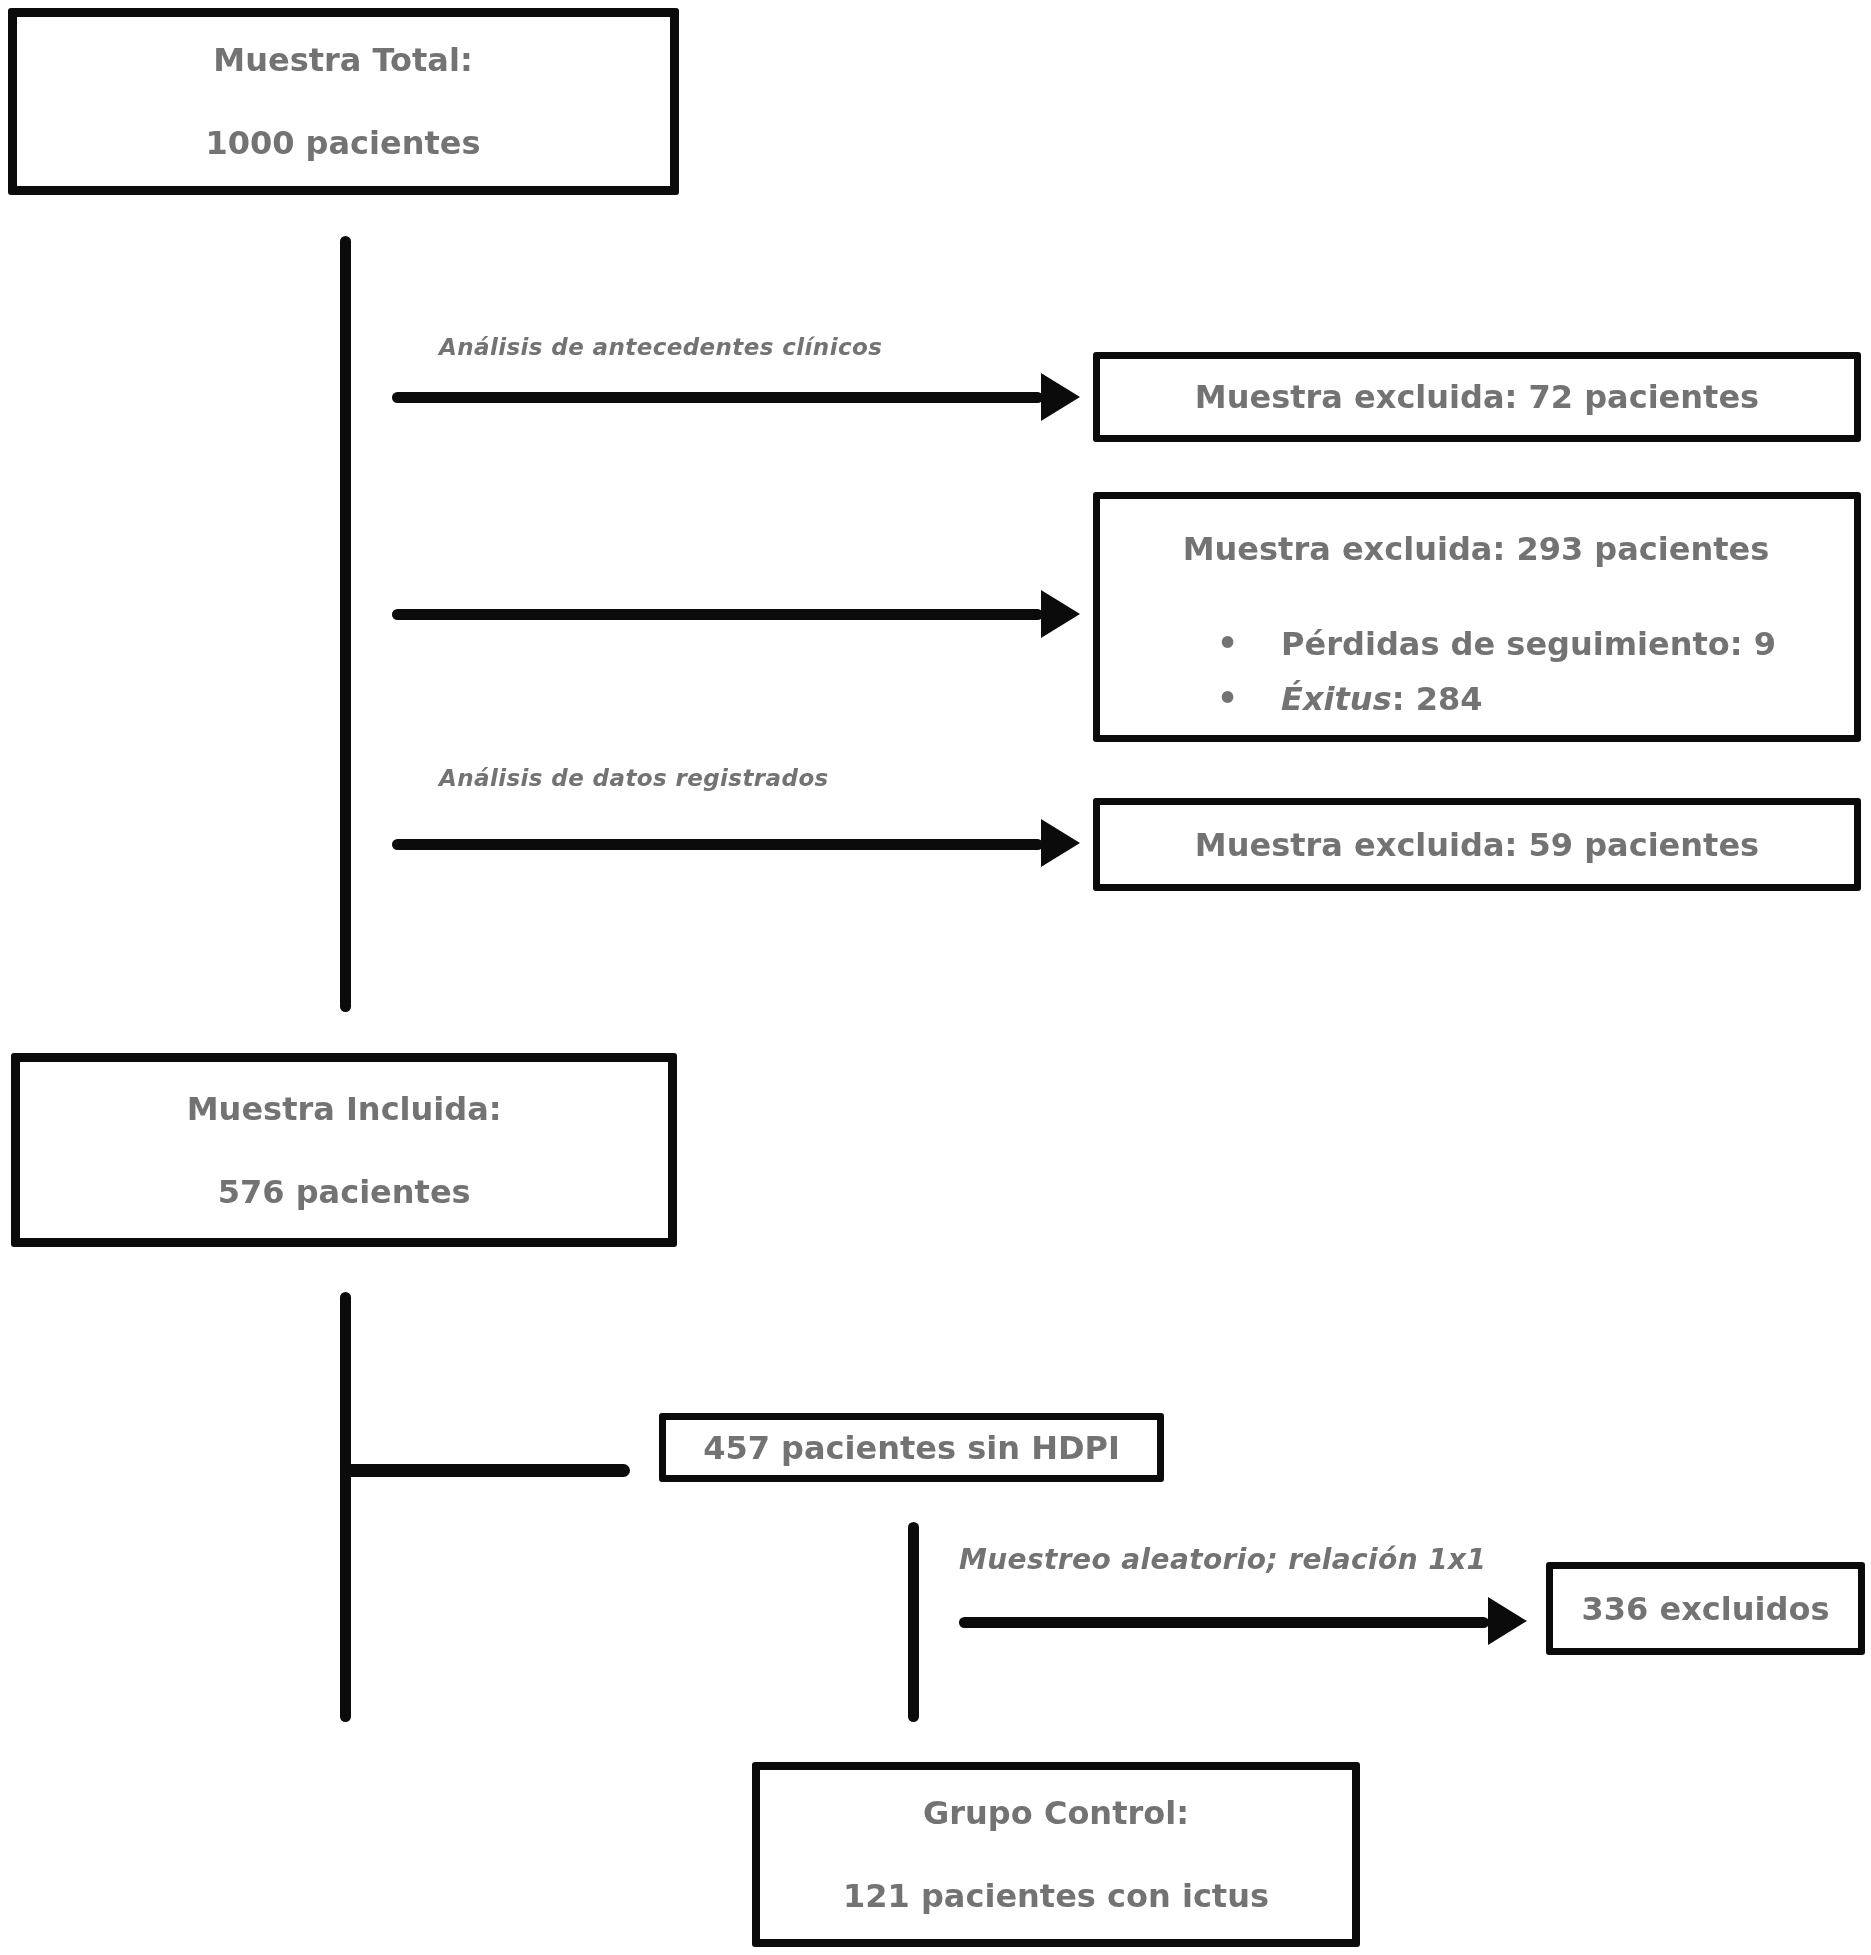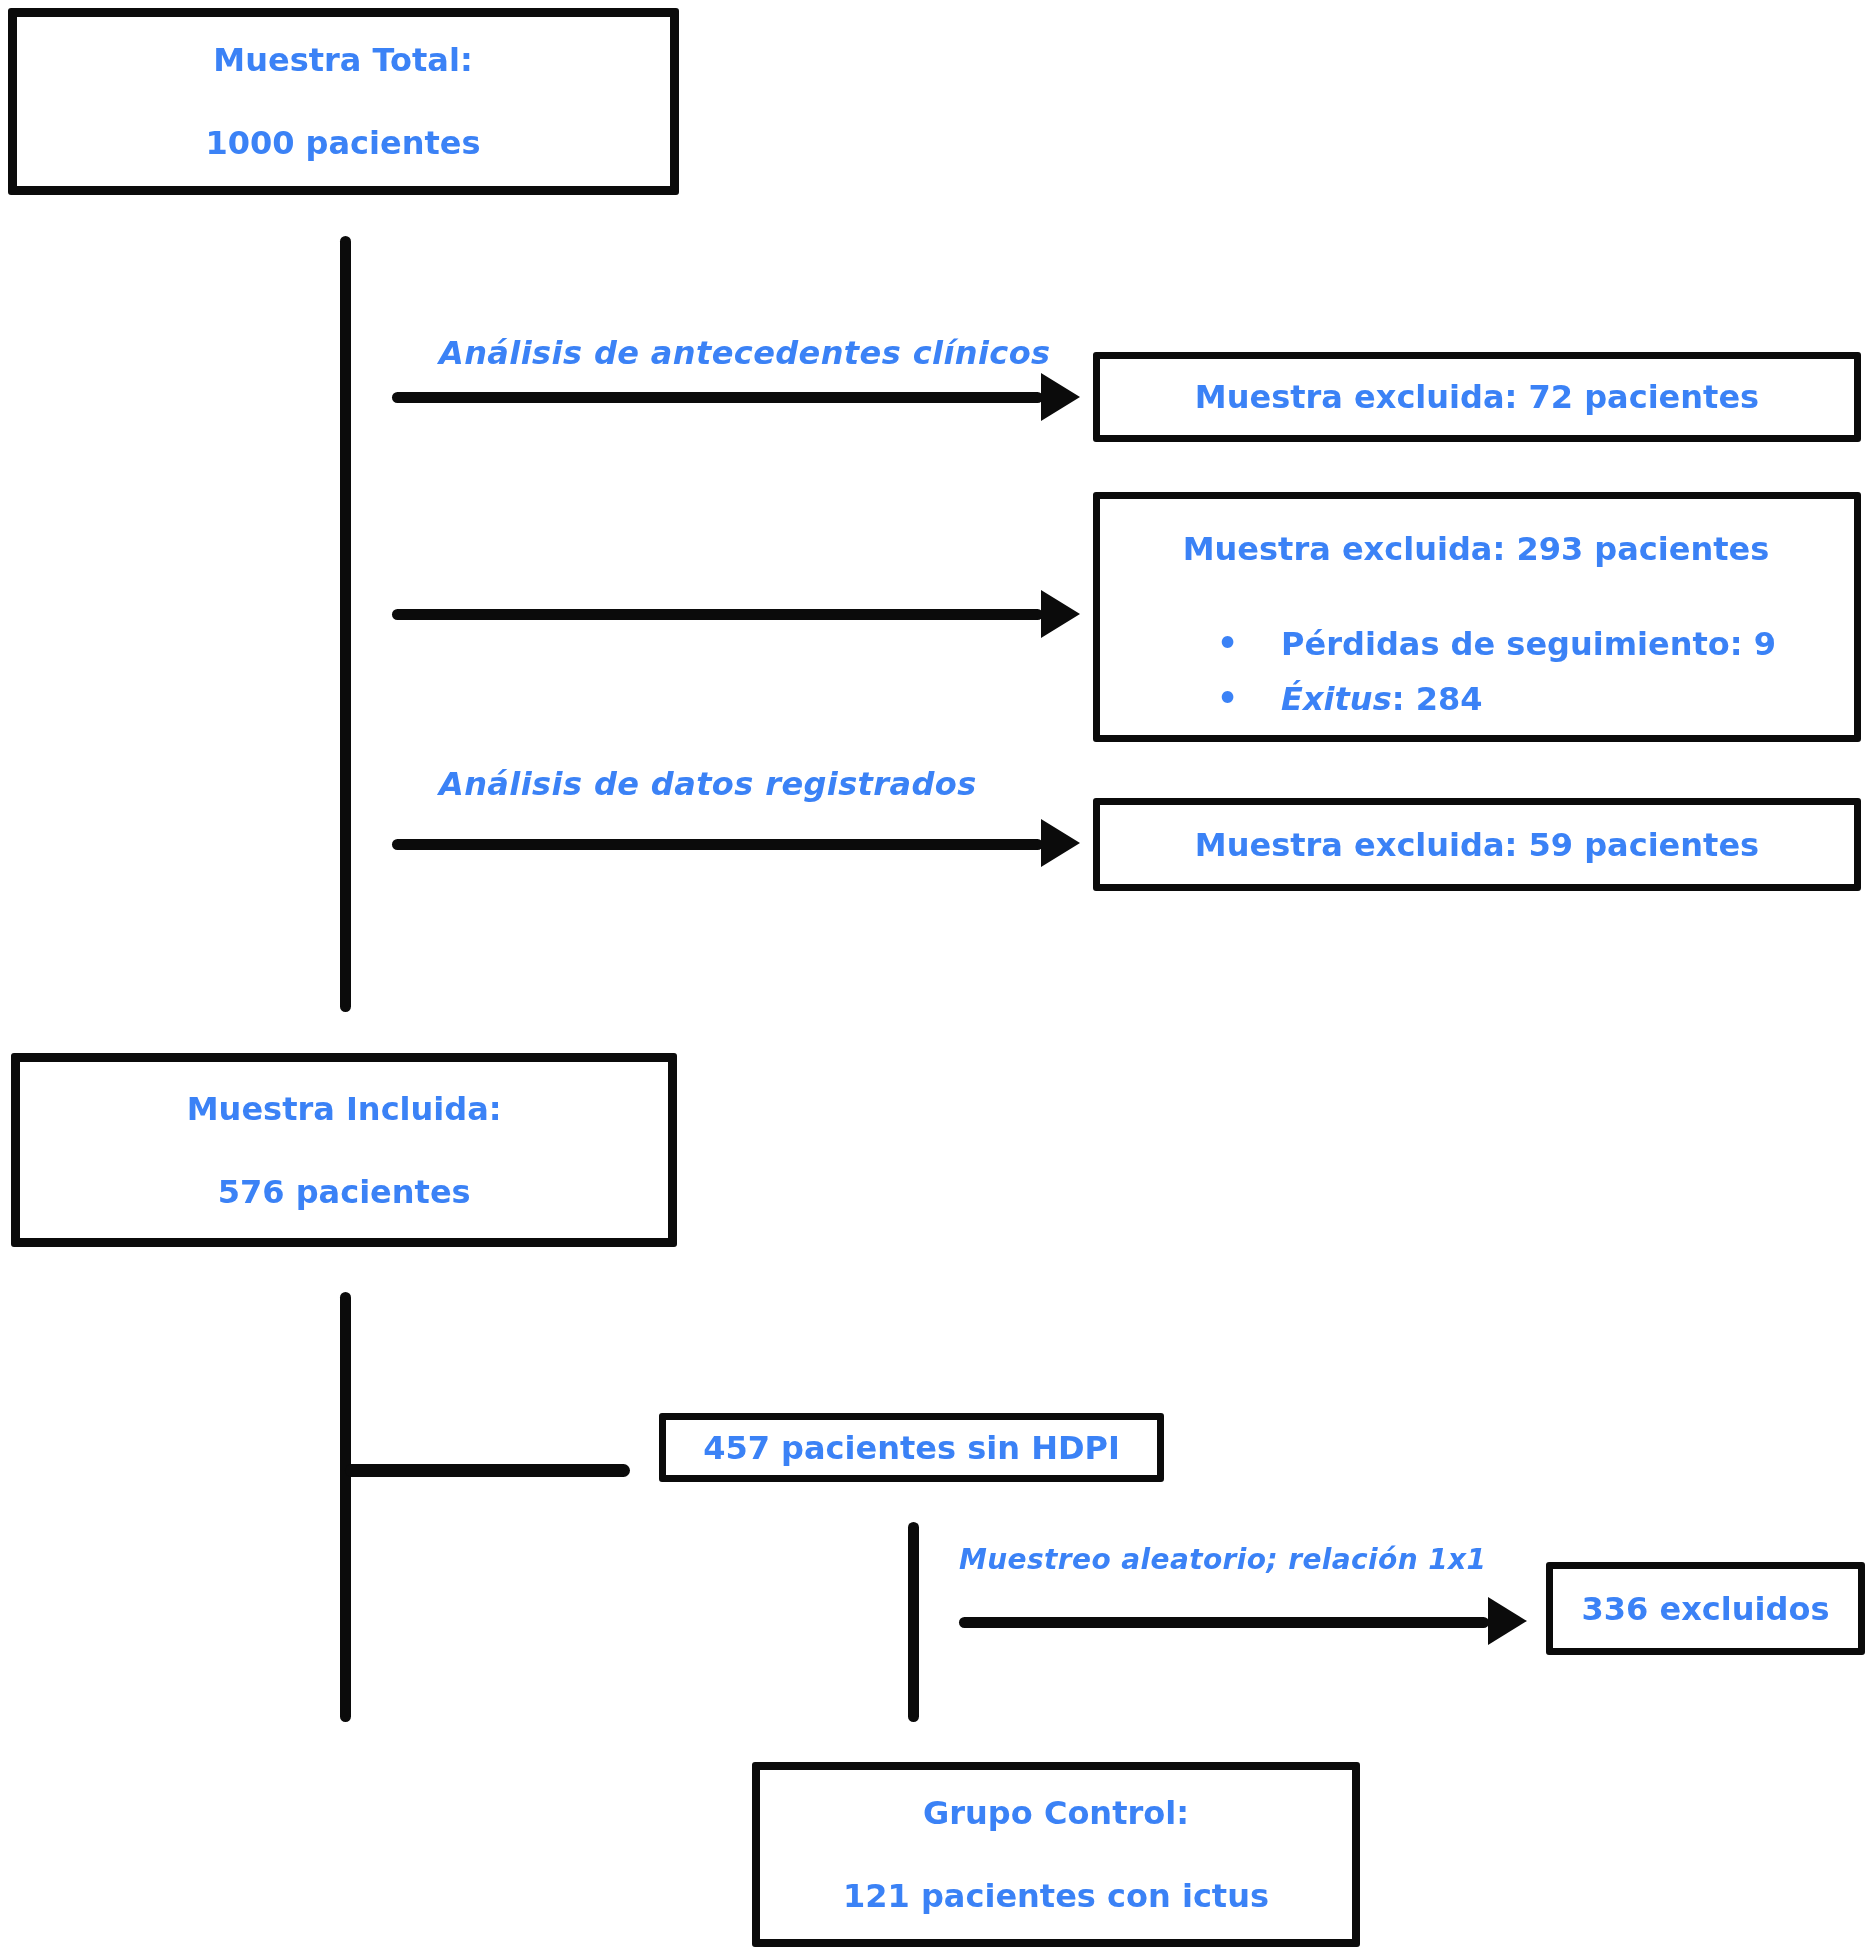--- a/index.html
+++ b/index.html
@@ -2,21 +2,21 @@
 <html style="font-size:12px"><head>
 <meta charset="utf-8">
 <style>
   html, body { margin: 0; padding: 0; background: #ffffff; }
   .canvas {
     position: relative;
     width: 1871px;
     height: 1955px;
     background: #ffffff;
     font-family: "DejaVu Sans", "Liberation Sans", sans-serif;
-    color: #3b82f6;
+    color: #737373;
     overflow: hidden;
   }
   .box {
     position: absolute;
     box-sizing: border-box;
     background: #ffffff;
     border: 7.5px solid #0b0b0b;
     border-radius: 3px;
     display: flex;
     flex-direction: column;
@@ -40,21 +40,21 @@
     width: 0;
     height: 0;
     border-top: 24.6px solid transparent;
     border-bottom: 24.6px solid transparent;
     border-left: 39px solid #0b0b0b;
   }
   .edge-label {
     position: absolute;
     font-style: italic;
     font-weight: bold;
-    font-size: 32px;
+    font-size: 23px;
     white-space: nowrap;
     letter-spacing: 0.4px;
   }
   .edge-label--small { font-size: 28px; }
   
   .box--list {
     justify-content: flex-start;
     align-items: stretch;
     text-align: left;
     padding: 30px 15px 18px 13px;

